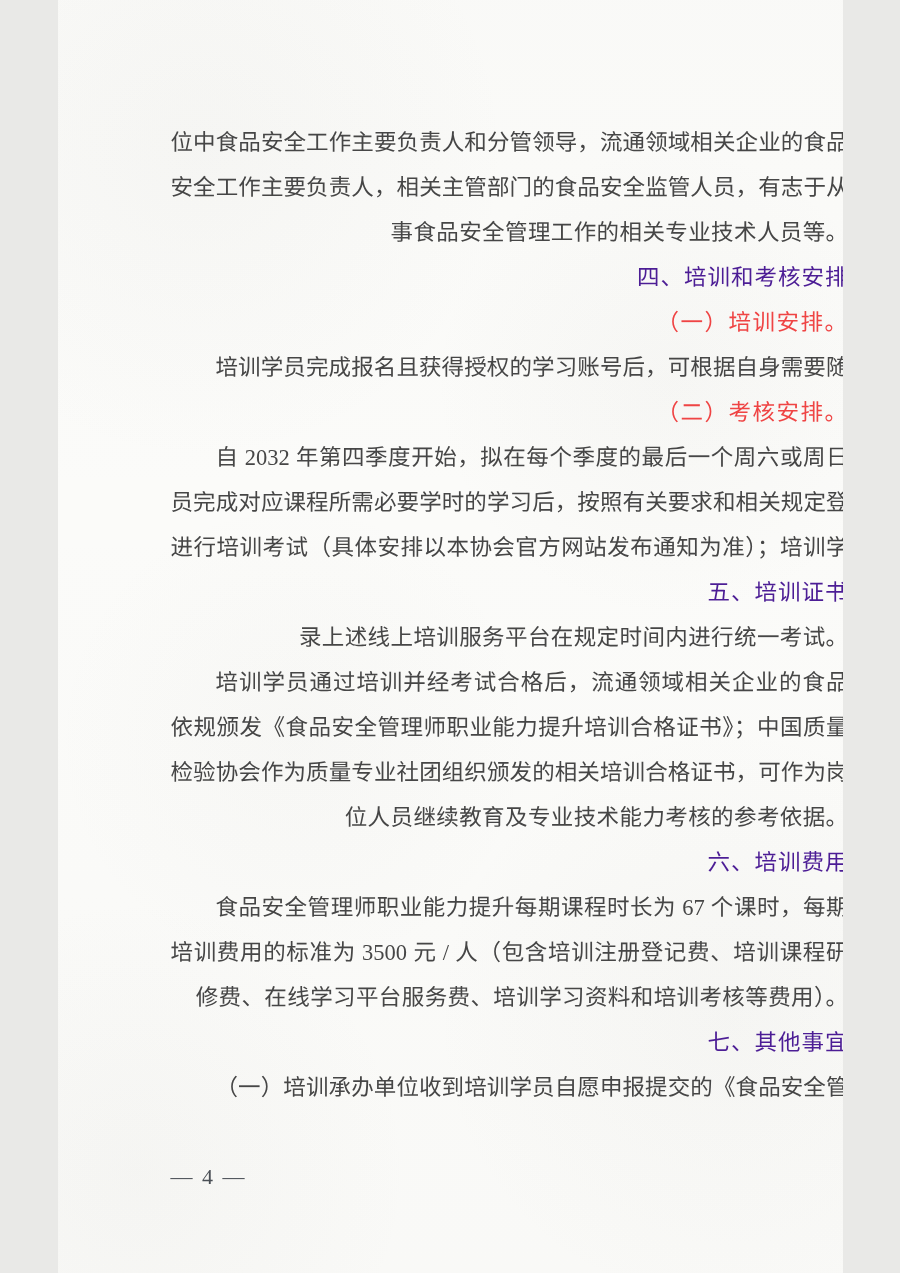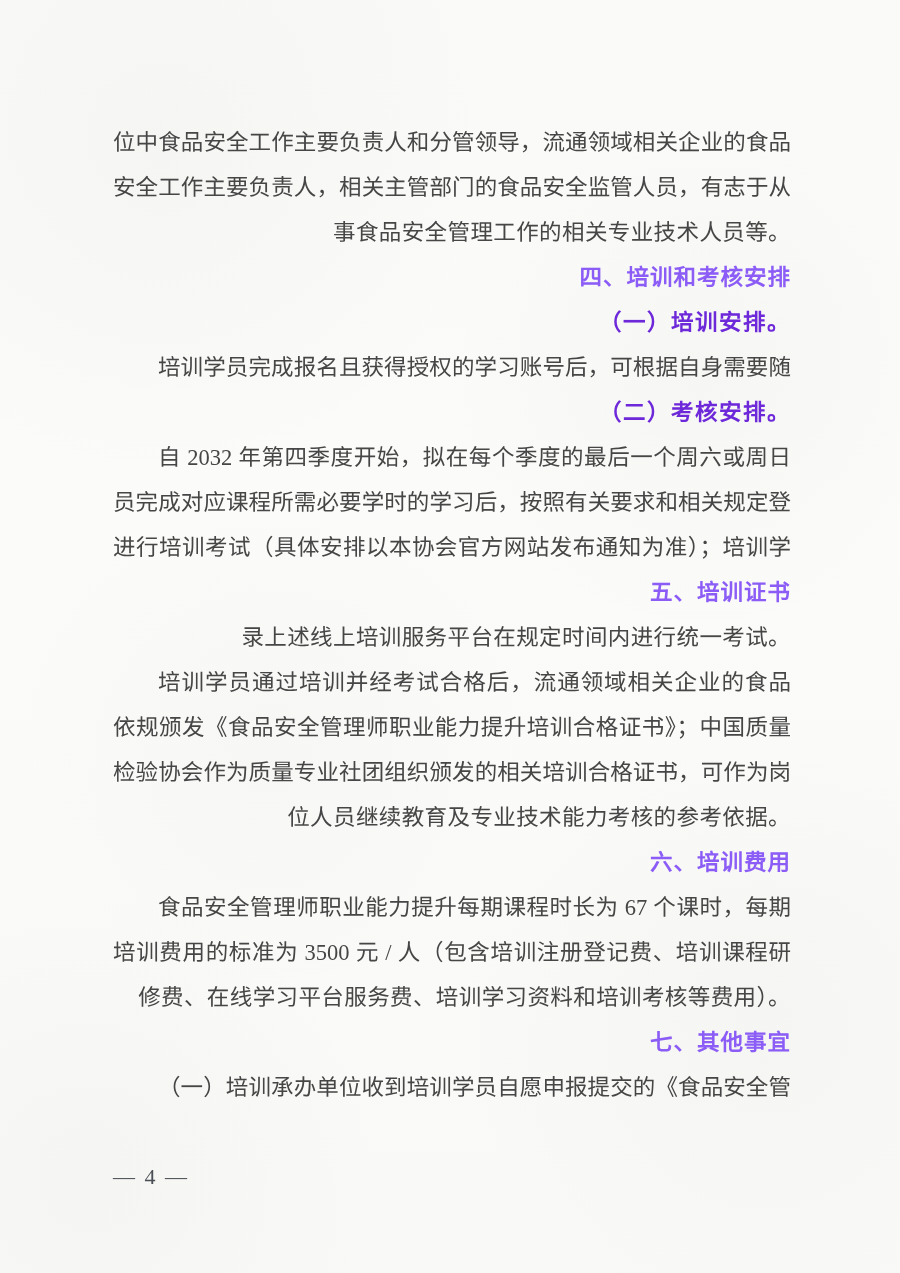--- a/index.html
+++ b/index.html
@@ -3,21 +3,21 @@
 <meta charset="utf-8">
 <style>
   html, body {
     margin: 0;
     padding: 0;
     background: #e9e9e7;
     font-family: "Liberation Serif", "DejaVu Serif", serif;
   }
   .page {
     position: relative;
-    width: 900px;
+    width: 785px;
     height: 1273px;
     margin: 0 auto;
     background: #fbfbf9;
     overflow: hidden;
   }
   
   .page::before {
     content: "";
     position: absolute;
     inset: 0;
@@ -49,27 +49,27 @@
     white-space: normal;
     text-align: justify;
     text-align-last: justify;
     letter-spacing: 0;
   }
   .line.indent {
     padding-left: 45px;
   }
   .line.heading {
     font-family: "Liberation Sans", "DejaVu Sans", sans-serif;
-    font-weight: 700;
-    color: #8b5cf6;
+    font-weight: 400;
+    color: #4c1d95;
     letter-spacing: 1px;
   }
   .line.subheading {
-    font-weight: 700;
-    color: #6d28d9;
+    font-weight: 400;
+    color: #ef4444;
     letter-spacing: 1.5px;
   }
   .footer {
     position: absolute;
     left: 113px;
     top: 1160px;
     font-size: 22px;
     line-height: 34px;
     color: #4a4f55;
     letter-spacing: 2px;

